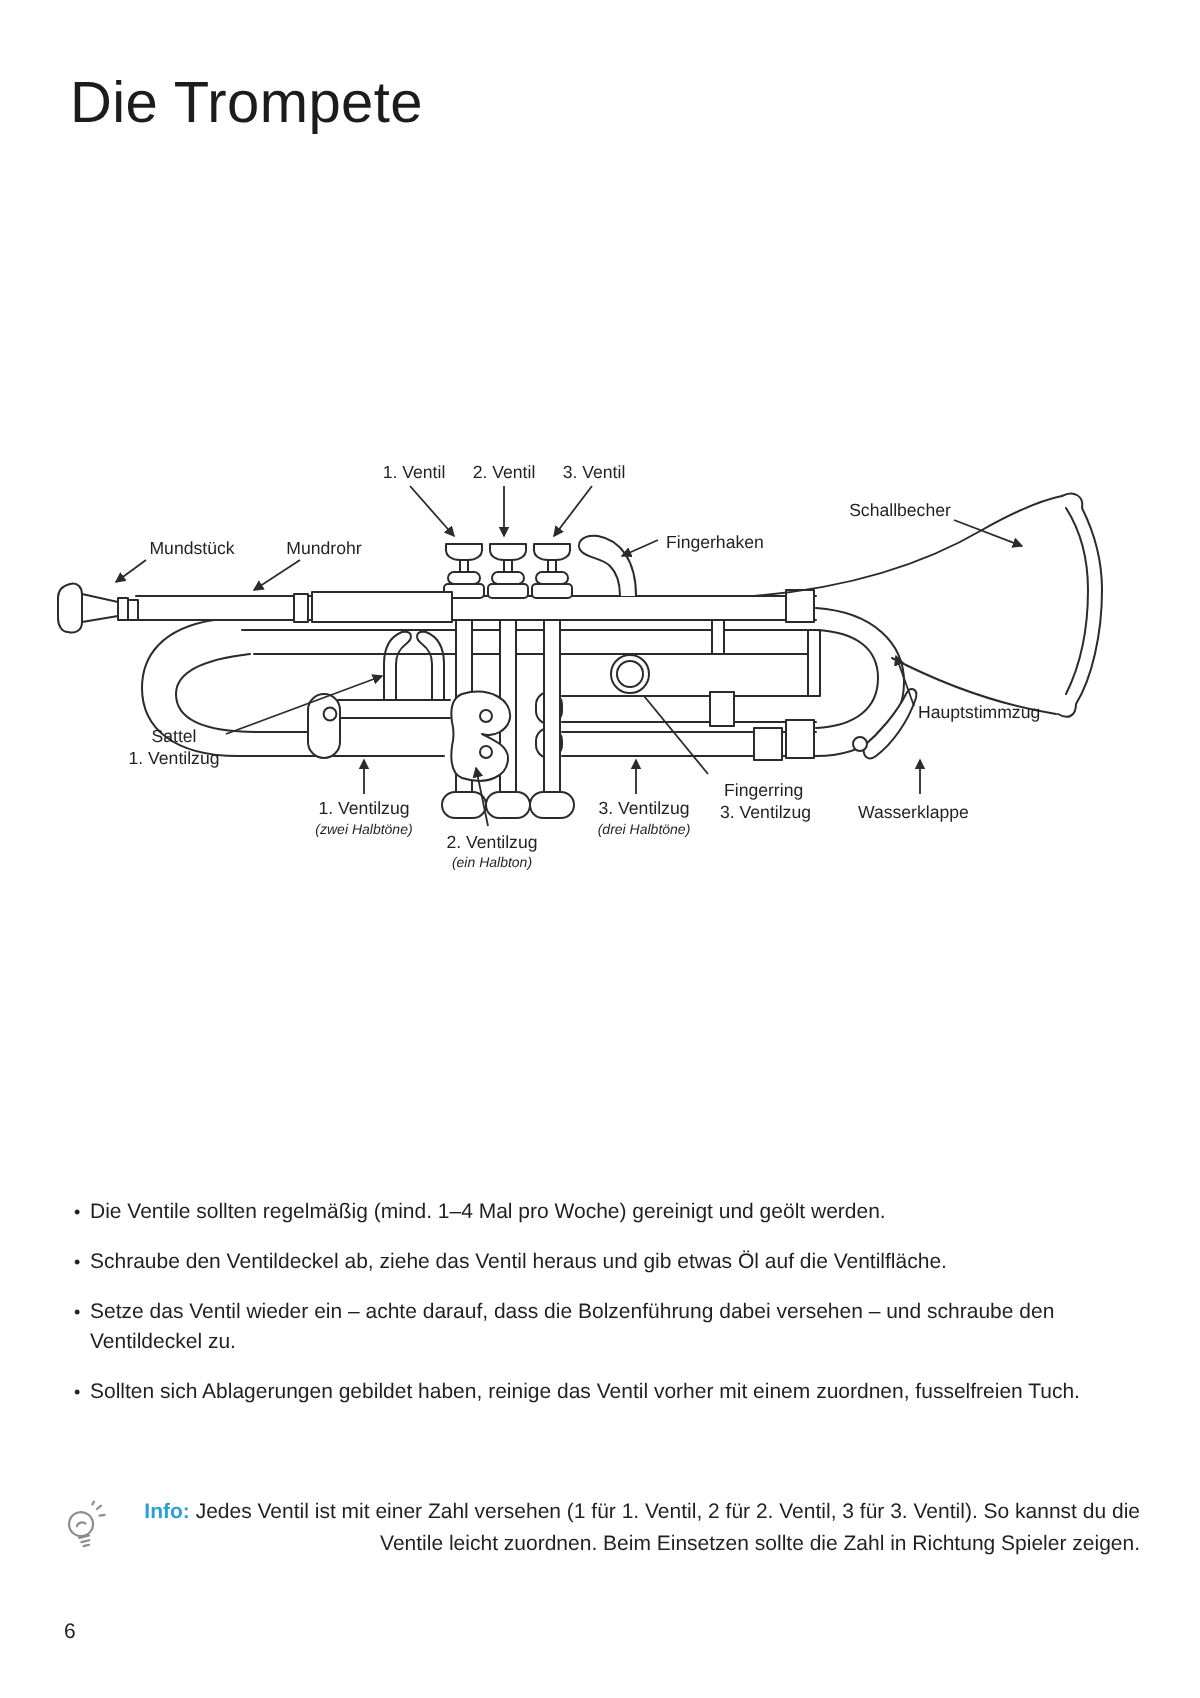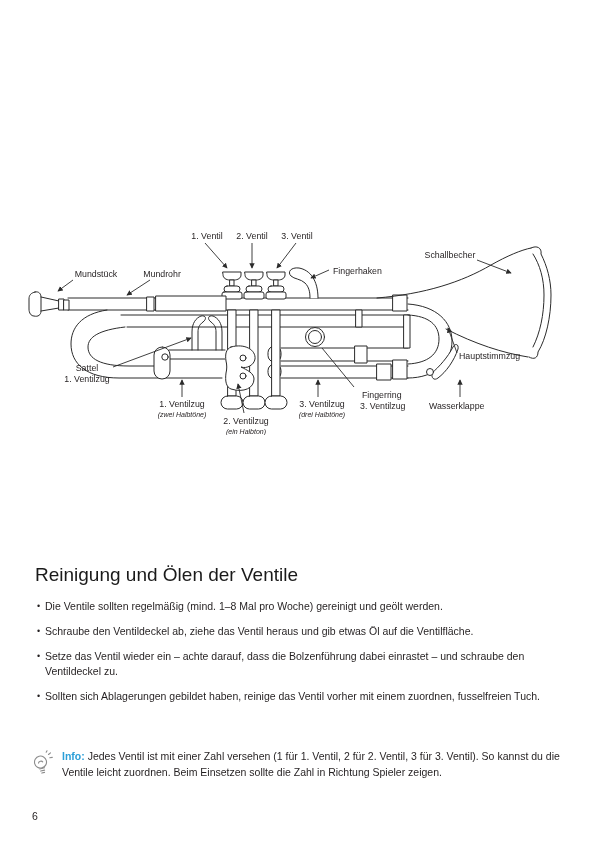--- a/index.html
+++ b/index.html
@@ -21,31 +21,32 @@
   .dlabel { font-family:"Liberation Sans", sans-serif; font-size:8.8px; fill:#231f20; font-weight:500; }
   .dlabel-sub { font-family:"Liberation Sans", sans-serif; font-size:7px; font-style:italic; fill:#231f20; }
   .section-heading {
     position:absolute; left:35px; top:564px;
     font-size:19px; font-weight:400; color:#1a1a1a;
   }
   .bullets { position:absolute; left:35px; top:599px; width:540px; }
   .bullet-item { display:flex; margin-bottom:10px; font-size:10.5px; line-height:15px; }
   .bullet-dot { width:10px; padding-left:2px; flex:0 0 10px; font-size:9px; line-height:15px; }
   .bullet-text { flex:1; }
-  .info-box { position:absolute; left:30px; top:748px; width:540px; display:flex; }
+  .info-box { position:absolute; left:30px; top:748px; width:540px; display:flex;text-align:right; }
   .info-icon { flex:0 0 24px; margin-right:8px; padding-top:2px; }
   .info-text { flex:1; font-size:10.5px; line-height:16px; max-width:508px; }
   .info-label { color:#2b9fd8; font-weight:700; }
   .page-number { position:absolute; left:32px; top:810px; font-size:10.5px; color:#231f20; }
 </style>
 </head>
 <body>
 
 <div class="page">
 
+  <h1 class="doc-title">Die Trompete</h1>
 
   <div class="diagram">
     <svg viewBox="0 0 550 215">
       <defs>
         <marker id="ah" markerWidth="7" markerHeight="7" refX="5.2" refY="3" orient="auto">
           <path d="M0,0 L6,3 L0,6 Z" fill="#2b2b2b"></path>
         </marker>
       </defs>
 
       <g stroke="#2b2b2b" stroke-width="1" fill="none" stroke-linecap="round" stroke-linejoin="round">
@@ -198,34 +199,33 @@
         <text class="dlabel-sub" x="221" y="213.5" text-anchor="middle">(ein Halbton)</text>
         <text class="dlabel" x="297" y="187" text-anchor="middle">3. Ventilzug</text>
         <text class="dlabel-sub" x="297" y="197" text-anchor="middle">(drei Halbtöne)</text>
         <text class="dlabel" x="337" y="178" text-anchor="start">Fingerring</text>
         <text class="dlabel" x="335" y="189" text-anchor="start">3. Ventilzug</text>
         <text class="dlabel" x="404" y="189" text-anchor="start">Wasserklappe</text>
       </g>
     </svg>
   </div>
 
-  <h2 class="section-heading">Reinigung und Ölen der Ventile</h2>
 
   <div class="bullets">
     <div class="bullet-item">
       <span class="bullet-dot">•</span>
-      <span class="bullet-text">Die Ventile sollten regelmäßig (mind. 1–8 Mal pro Woche) gereinigt und geölt werden.</span>
+      <span class="bullet-text">Die Ventile sollten regelmäßig (mind. 1–4 Mal pro Woche) gereinigt und geölt werden.</span>
     </div>
     <div class="bullet-item">
       <span class="bullet-dot">•</span>
       <span class="bullet-text">Schraube den Ventildeckel ab, ziehe das Ventil heraus und gib etwas Öl auf die Ventilfläche.</span>
     </div>
     <div class="bullet-item">
       <span class="bullet-dot">•</span>
-      <span class="bullet-text">Setze das Ventil wieder ein – achte darauf, dass die Bolzenführung dabei einrastet – und schraube den Ventildeckel zu.</span>
+      <span class="bullet-text">Setze das Ventil wieder ein – achte darauf, dass die Bolzenführung dabei versehen – und schraube den Ventildeckel zu.</span>
     </div>
     <div class="bullet-item">
       <span class="bullet-dot">•</span>
       <span class="bullet-text">Sollten sich Ablagerungen gebildet haben, reinige das Ventil vorher mit einem zuordnen, fusselfreien Tuch.</span>
     </div>
   </div>
 
   <div class="info-box">
     <div class="info-icon">
       <svg width="24" height="28" viewBox="0 0 24 28">

